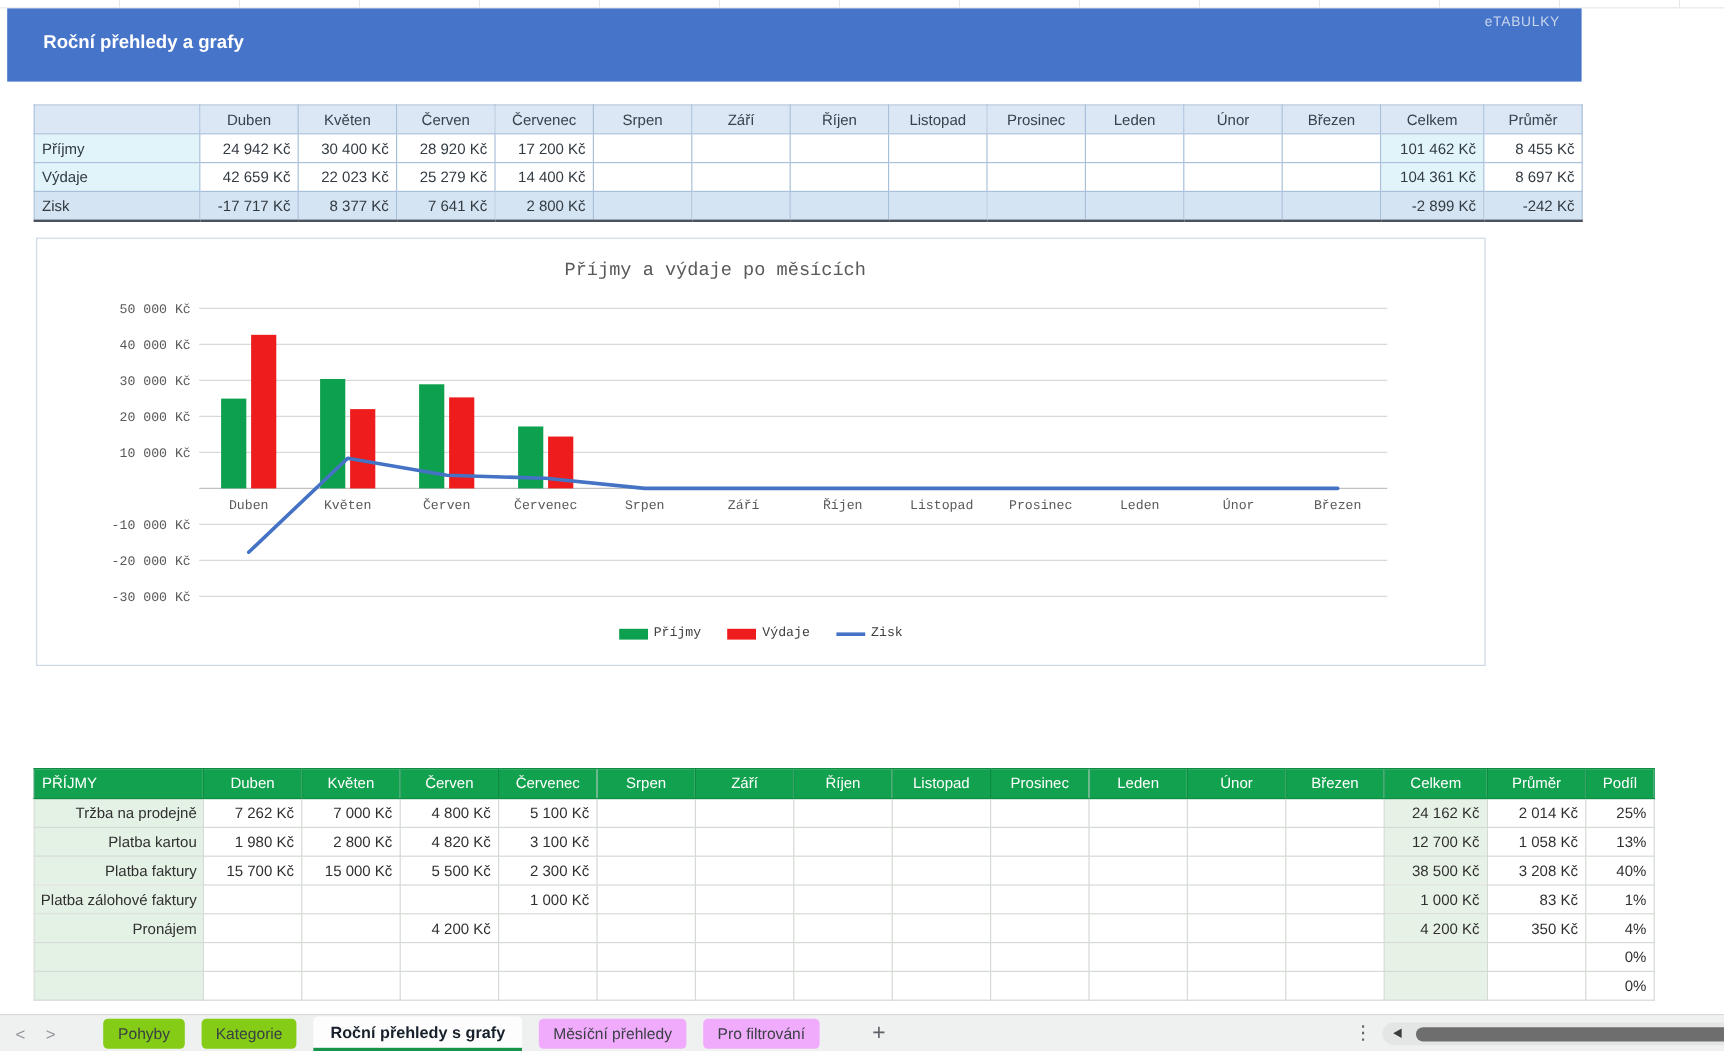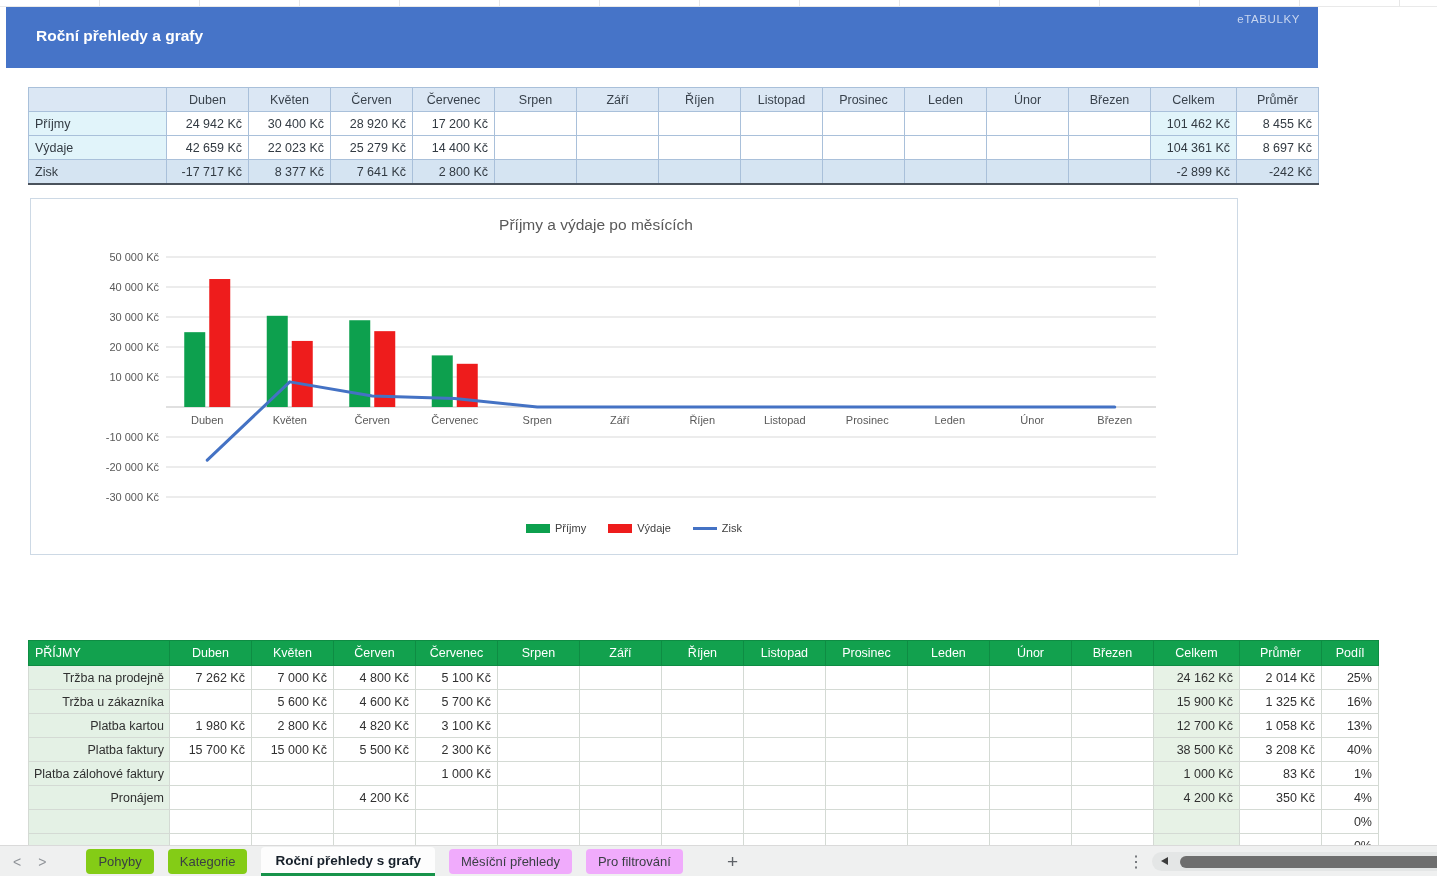--- a/index.html
+++ b/index.html
@@ -21,21 +21,21 @@
   table.tbl th,table.tbl td{height:23px;padding:0 6px;overflow:hidden;white-space:nowrap;font-weight:normal;}
 
   
   #summary th{background:#dbe7f4;border:1px solid #a9c0da;color:#39424c;text-align:center;}
   #summary td{border:1px solid #a9c0da;background:#fff;text-align:right;color:#323a42;}
   #summary td.lab{background:#e1f4fa;text-align:left;}
   #summary td.tot{background:#e1f4fa;}
   #summary tr.zisk td{background:#d5e4f2;border-bottom:2px solid #4a525c;}
 
   
-  .chart-panel{position:absolute;left:30px;top:198px;width:1206px;height:355px;background:#fff;border:1px solid #cdd9e5;}
+  .chart-panel{position:absolute;left:30px;top:198px;width:1206px;height:355px;background:#fff;border:1px solid #cdd9e5;font-family:Liberation Mono, monospace;}
   .chart-title{position:absolute;top:17px;left:0;width:1130px;text-align:center;font-size:15.5px;color:#595959;}
   .chart-svg{position:absolute;left:0;top:0;}
   .legend{position:absolute;left:0;right:0;top:323px;display:flex;justify-content:center;gap:22px;align-items:center;font-size:11px;color:#404040;}
   .legend-item{display:flex;align-items:center;gap:5px;}
 
   
   #income th{background:#12a14e;color:#fff;border:1px solid #0e8c43;text-align:center;height:24px;}
   #income th.lab{text-align:left;}
   #income td{border:1px solid #d4dad4;background:#fff;text-align:right;color:#303030;}
   #income td.lab{background:#e4f1e5;text-align:right;padding:0 5px;}
@@ -268,38 +268,20 @@
         <td></td>
         <td></td>
         <td></td>
         <td></td>
         <td></td>
         <td class="tot">24 162 Kč</td>
         <td>2 014 Kč</td>
         <td>25%</td>
       </tr>
       <tr>
-        <td class="lab">Tržba u zákazníka</td>
-        <td></td>
-        <td>5 600 Kč</td>
-        <td>4 600 Kč</td>
-        <td>5 700 Kč</td>
-        <td></td>
-        <td></td>
-        <td></td>
-        <td></td>
-        <td></td>
-        <td></td>
-        <td></td>
-        <td></td>
-        <td class="tot">15 900 Kč</td>
-        <td>1 325 Kč</td>
-        <td>16%</td>
-      </tr>
-      <tr>
         <td class="lab">Platba kartou</td>
         <td>1 980 Kč</td>
         <td>2 800 Kč</td>
         <td>4 820 Kč</td>
         <td>3 100 Kč</td>
         <td></td>
         <td></td>
         <td></td>
         <td></td>
         <td></td>

